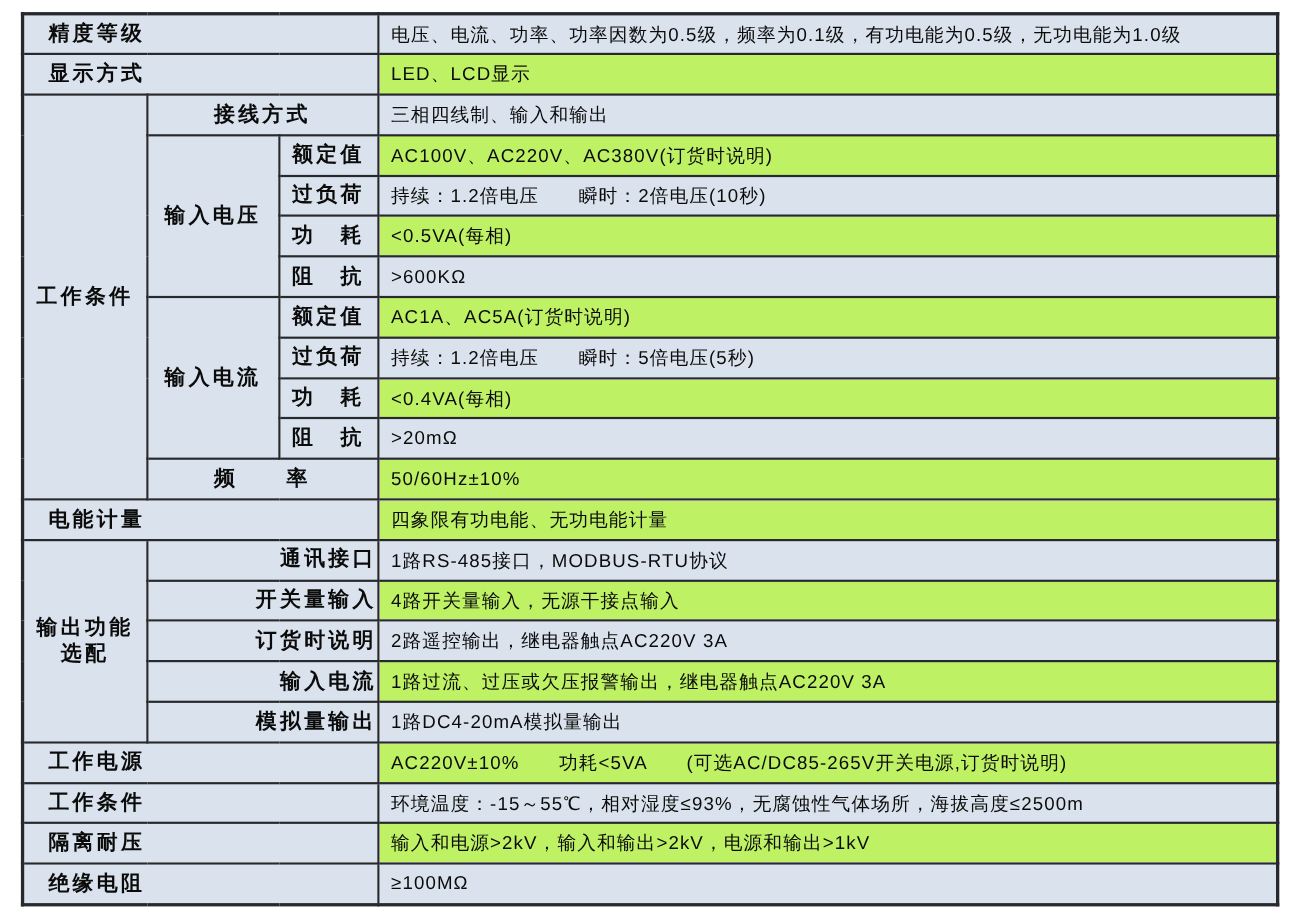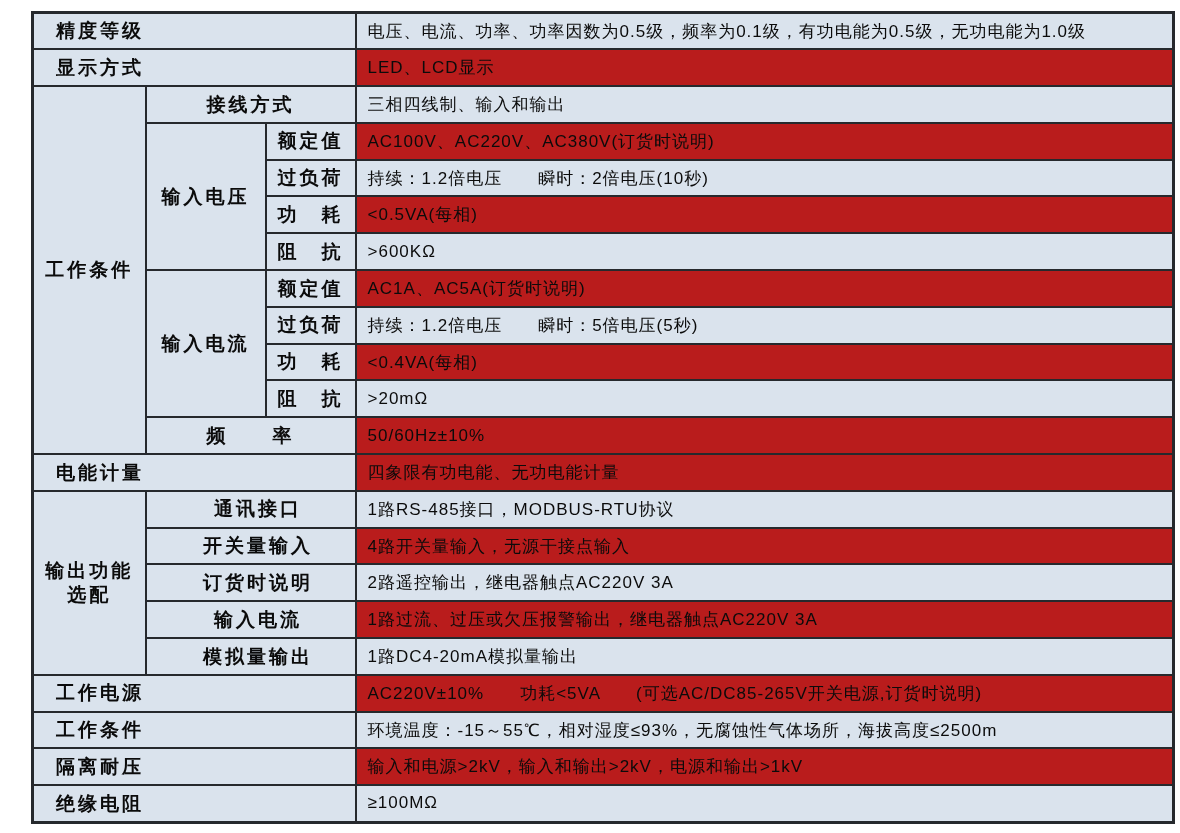--- a/index.html
+++ b/index.html
@@ -7,21 +7,21 @@
     --border:#26292d;
     --text:#0b0b0b;
   }
   html,body{margin:0;padding:0;}
   body{
     width:1180px;height:833px;background:#ffffff;
     font-family:"Liberation Sans", sans-serif;
     position:relative;
   }
   table.spec{
-    position:absolute;left:31px;top:11px;
+    position:absolute;left:19px;top:11px;
     width:1141px;height:811px;
     border-collapse:collapse;table-layout:fixed;
     border:3px solid var(--border);
   }
   td{
     border:2px solid var(--border);
     color:var(--text);
     vertical-align:middle;
     overflow:hidden;
     padding:0;
@@ -29,24 +29,24 @@
   tr{height:36.8px;}
   .h{
     background:var(--blue);
     font-weight:700;
     font-size:19px;
     letter-spacing:3px;
     white-space:pre-line;
     line-height:1.25;
   }
   .h.left{text-align:left;padding-left:22px;}
-  .h.subleft{text-align:center;padding-left:15px;}
+  .h.subleft{text-align:right;padding-left:15px;}
   .h.center{text-align:center;margin-left:44px;}
   .v{
-    background:#b91c1c;
+    background:#bef264;
     font-size:17px;
     letter-spacing:1px;
     text-align:left;
     padding-left:11px;
   }
   .v.alt{background:var(--blue);margin-left:48px;}
 </style>
 </head>
 <body>
 

